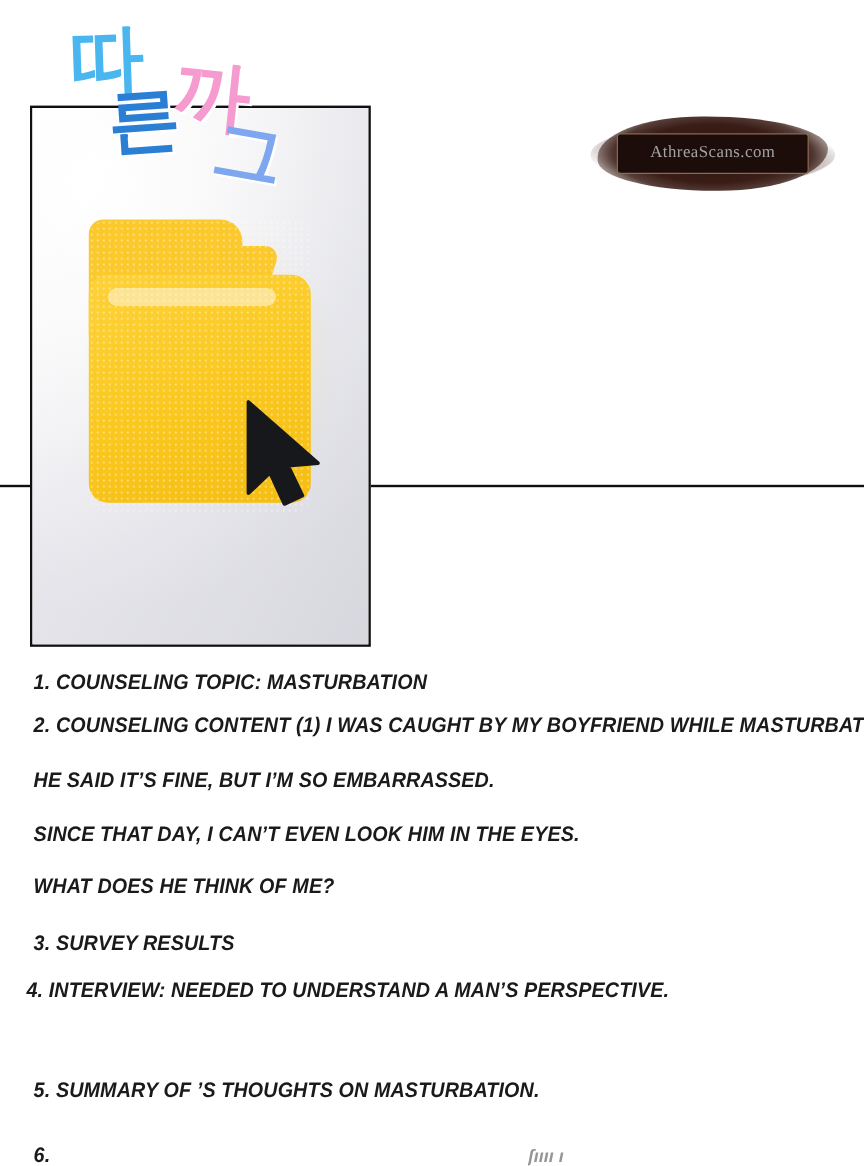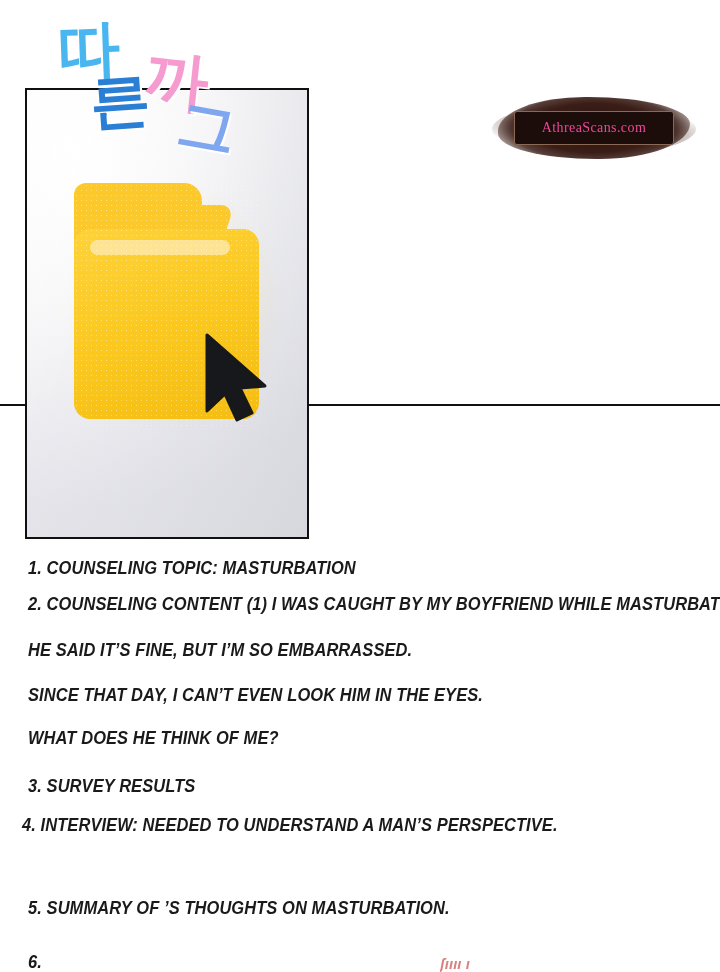--- a/index.html
+++ b/index.html
@@ -209,21 +209,21 @@
     position: absolute;
     left: 16px; top: 14px; right: 16px; bottom: 14px;
     background: #1d0d0a;
     border: 1px solid #8a6a55;
     border-radius: 3px;
     display: flex;
     align-items: center;
     justify-content: center;
   }
   .wm-text {
-    color: #ec4899;
+    color: #a3a3a3;
     font-family: "Liberation Serif", serif;
     font-size: 14px;
     letter-spacing: 0.4px;
     white-space: nowrap;
   }
 
   
   .text-block {
     position: absolute;
     left: 0;
@@ -249,21 +249,21 @@
     width: 120px;
     height: 18px;
     overflow: hidden;
     opacity: .55;
   }
   .tail span {
     font-family: "Liberation Sans", sans-serif;
     font-style: italic;
     font-weight: 700;
     font-size: 15px;
-    color: #b91c1c;
+    color: #404040;
     white-space: nowrap;
   }
 </style>
 </head>
 <body>
 
 <div class="panel-stage">
 
   <div class="hrule"></div>
 

